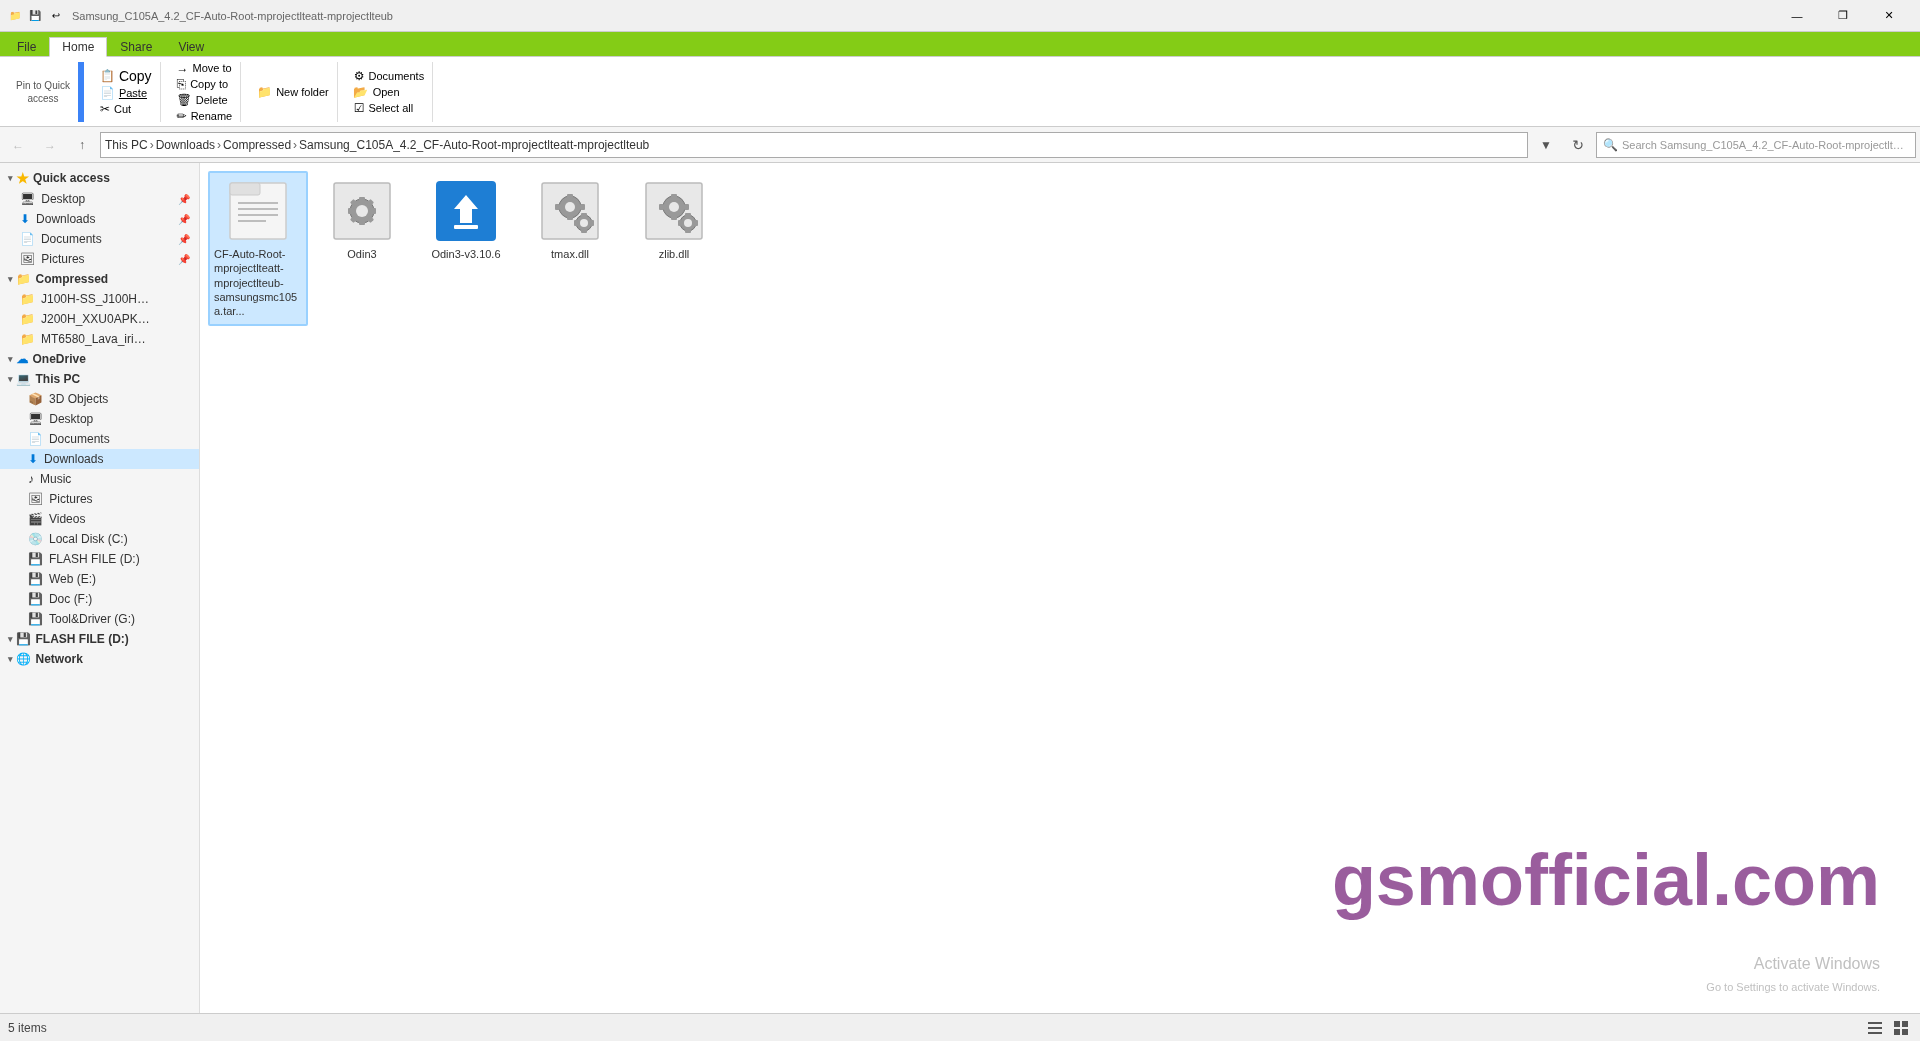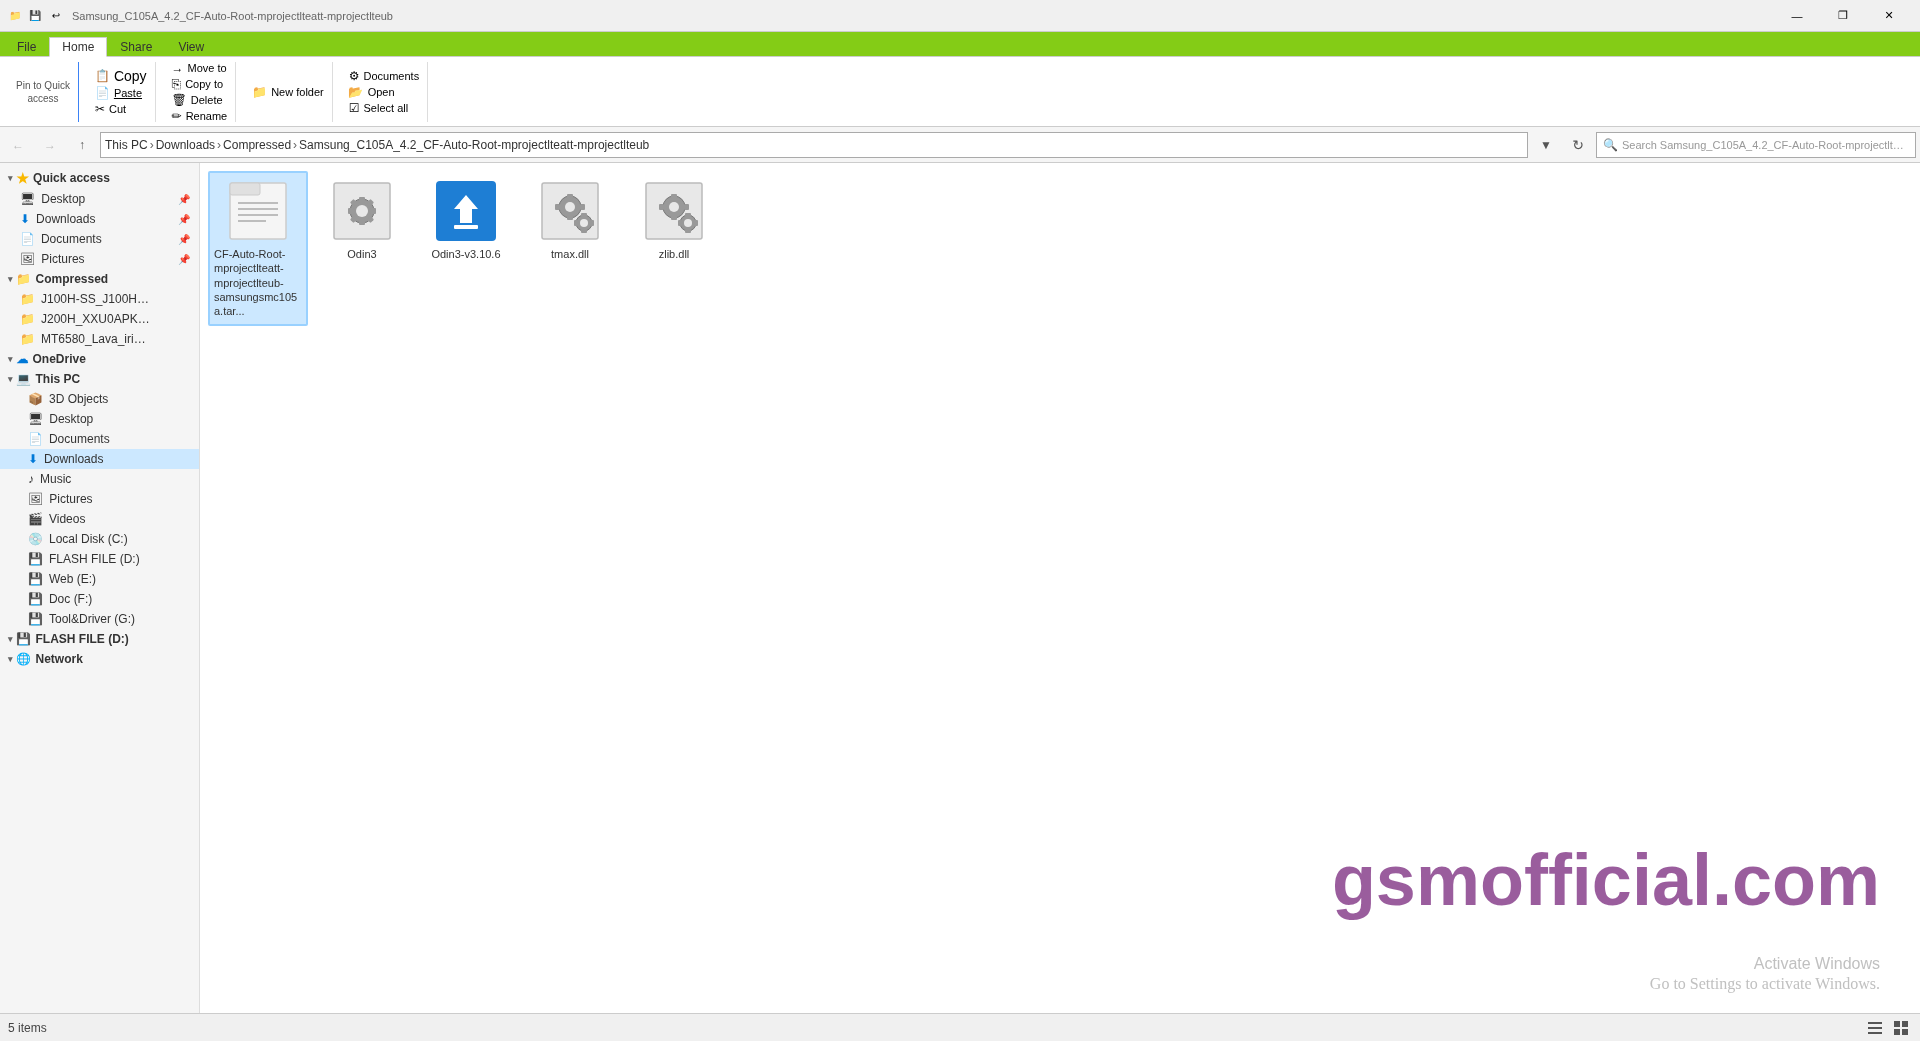--- a/index.html
+++ b/index.html
@@ -207,24 +207,23 @@
       color: #c0c0c0;
       font-size: 16px;
       pointer-events: none;
       user-select: none;
     }
     .activate-sub {
       position: absolute;
       bottom: 48px;
       right: 40px;
       color: #c0c0c0;
-      font-size: 16px;
+      font-size: 11px;
       pointer-events: none;
       user-select: none;
-      font-family: Liberation Serif, serif;
     }
     .download-icon { color: #0078d7; }
     .onedrive-icon { color: #0078d7; }
     .network-icon { color: #555; }
 
     
     .star-icon { color: #f9b800; font-size: 14px; }
   </style>
 </head>
 <body>
@@ -246,21 +245,21 @@
 <div class="ribbon">
   <div class="ribbon-tabs">
     <div class="ribbon-tab">File</div>
     <div class="ribbon-tab active">Home</div>
     <div class="ribbon-tab">Share</div>
     <div class="ribbon-tab">View</div>
   </div>
   <div class="ribbon-content">
 
     <div style="display:flex; gap:8px; align-items:center; height:60px;">
-      <div style="display:flex; flex-direction:column; align-items:center; justify-content:center; gap:2px; padding:2px 8px; border-right:1px solid #3b82f6; height:100%;">
+      <div style="display:flex; flex-direction:column; align-items:center; justify-content:center; gap:2px; padding:2px 8px; border-right:6px solid #3b82f6; height:100%;">
         <span style="font-size:10px; color:#555;">Pin to Quick</span>
         <span style="font-size:10px; color:#555;">access</span>
       </div>
       <div style="display:flex; flex-direction:column; gap:2px; padding:0 8px; border-right:1px solid #ddd; height:100%; justify-content:center;">
         <div style="display:flex; align-items:center; gap:4px; cursor:pointer;">
             <span>📋</span>
             <span style="font-size:14px;">Copy</span>
           </div>
         <div style="display:flex; align-items:center; gap:4px; cursor:pointer;">
             <span>📄</span>

